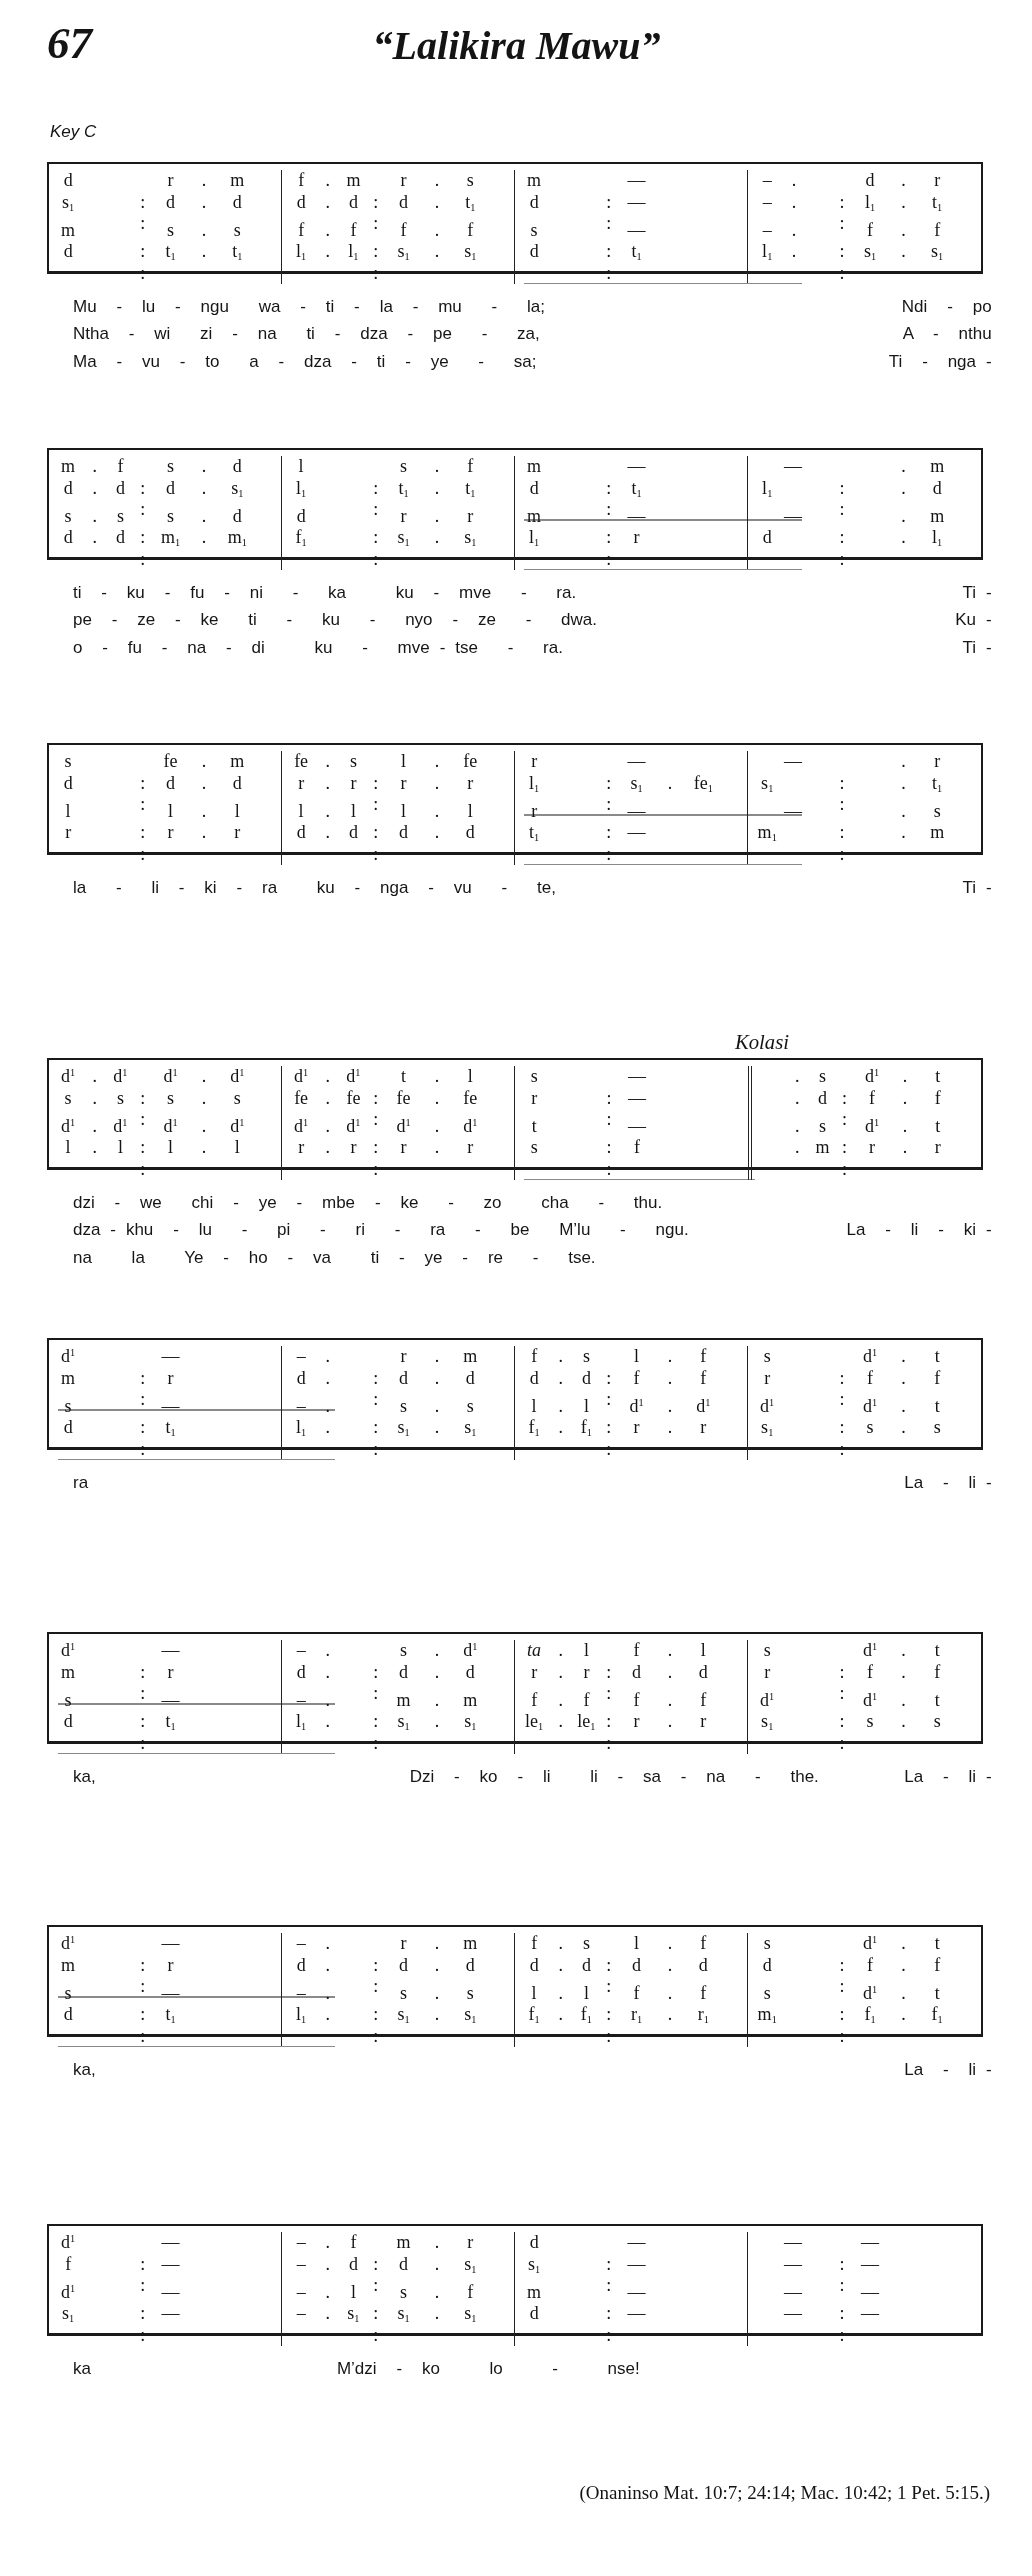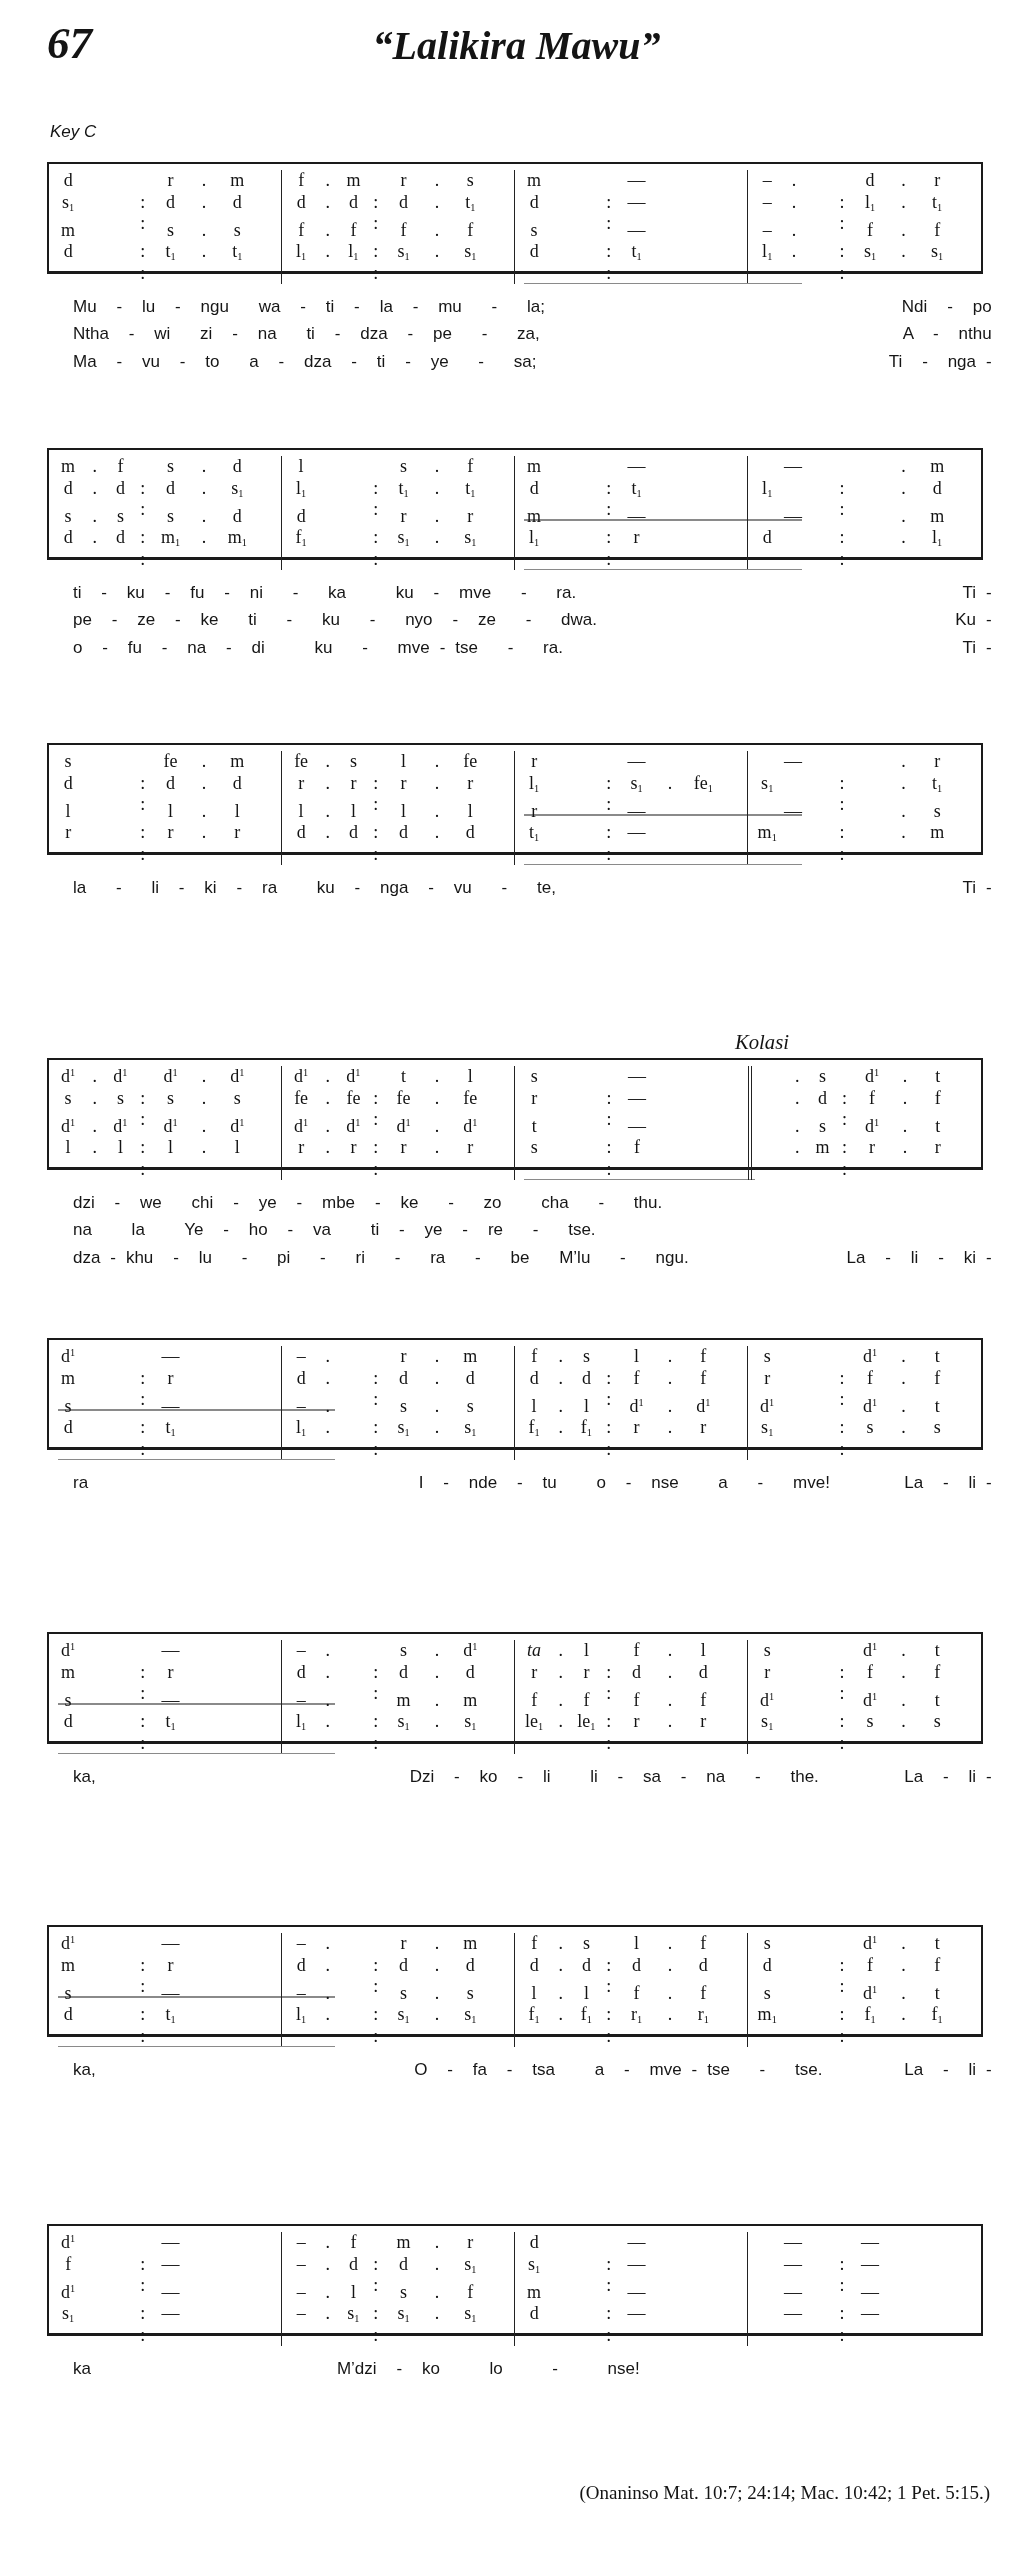--- a/index.html
+++ b/index.html
@@ -591,22 +591,22 @@
                 <span class="tk" style="grid-column: 5;">r</span>
                 <span class="tk" style="grid-column: 6;">.</span>
                 <span class="tk" style="grid-column: 7;">r</span>
                 <span class="tk" style="grid-column: 4;">:</span>
               </div>
             </div>
           </div>
         </div>
         <div class="lyrics">
           <div class="lline"><span class="lleft">dzi  -  we   chi  -  ye  -  mbe  -  ke   -   zo    cha   -   thu.</span></div>
+          <div class="lline"><span class="lleft">dza - khu  -  lu   -   pi   -   ri   -   ra   -   be   M’lu   -   ngu.</span><span class="lright">La  -  li  -  ki -</span></div>
           <div class="lline"><span class="lleft">na    la    Ye  -  ho  -  va    ti  -  ye  -  re   -   tse.</span></div>
-          <div class="lline"><span class="lleft">dza - khu  -  lu   -   pi   -   ri   -   ra   -   be   M’lu   -   ngu.</span><span class="lright">La  -  li  -  ki -</span></div>
         </div>
       </div>
       <div class="system" style="top: 1338px;">
         <div class="score">
           <div class="vgroup">
             <div class="vrow">
               <div class="cell br">
                 <span class="tk" style="grid-column: 1;">d<sup>1</sup></span>
                 <span class="tk" style="grid-column: 5;">—</span>
                 <span class="tk" style="grid-column: 4;">:</span>
@@ -731,21 +731,21 @@
                 <span class="tk" style="grid-column: 1;">s<sub>1</sub></span>
                 <span class="tk" style="grid-column: 5;">s</span>
                 <span class="tk" style="grid-column: 6;">.</span>
                 <span class="tk" style="grid-column: 7;">s</span>
                 <span class="tk" style="grid-column: 4;">:</span>
               </div>
             </div>
           </div>
         </div>
         <div class="lyrics">
-          <div class="lline"><span class="lleft">ra</span><span class="lmid" style="left: 38%;">I  -  nde  -  tu    o  -  nse    a   -   mve!</span><span class="lright">La  -  li -</span></div>
+          <div class="lline"><span class="lleft">ra</span><span class="lright">La  -  li -</span></div>
         </div>
       </div>
       <div class="system" style="top: 1632px;">
         <div class="score">
           <div class="vgroup">
             <div class="vrow">
               <div class="cell br">
                 <span class="tk" style="grid-column: 1;">d<sup>1</sup></span>
                 <span class="tk" style="grid-column: 5;">—</span>
                 <span class="tk" style="grid-column: 4;">:</span>
@@ -1009,21 +1009,21 @@
                 <span class="tk" style="grid-column: 1;">m<sub>1</sub></span>
                 <span class="tk" style="grid-column: 5;">f<sub>1</sub></span>
                 <span class="tk" style="grid-column: 6;">.</span>
                 <span class="tk" style="grid-column: 7;">f<sub>1</sub></span>
                 <span class="tk" style="grid-column: 4;">:</span>
               </div>
             </div>
           </div>
         </div>
         <div class="lyrics">
-          <div class="lline"><span class="lleft">ka,</span><span class="lmid" style="left: 37.5%;">O  -  fa  -  tsa    a  -  mve - tse   -   tse.</span><span class="lright">La  -  li -</span></div>
+          <div class="lline"><span class="lleft">ka,</span><span class="lright">La  -  li -</span></div>
         </div>
       </div>
       <div class="system" style="top: 2224px;">
         <div class="score">
           <div class="vgroup">
             <div class="vrow">
               <div class="cell br">
                 <span class="tk" style="grid-column: 1;">d<sup>1</sup></span>
                 <span class="tk" style="grid-column: 5;">—</span>
                 <span class="tk" style="grid-column: 4;">:</span>

